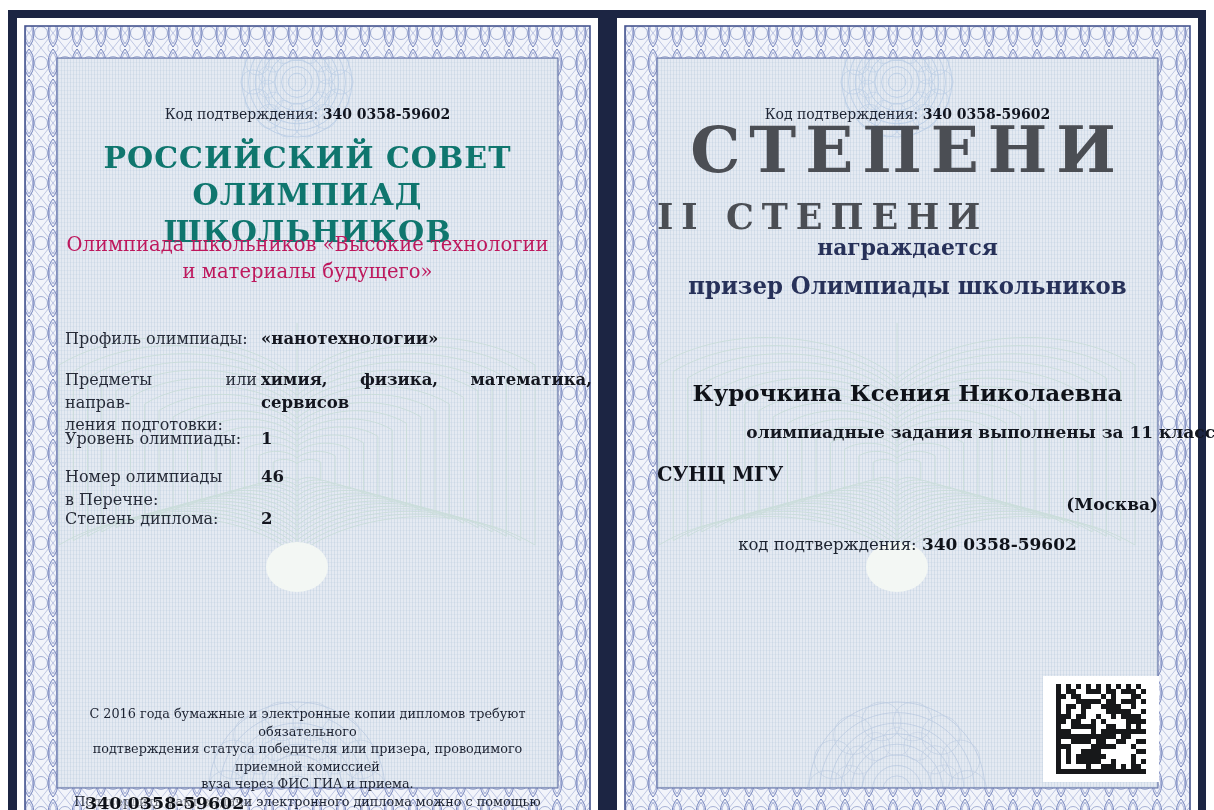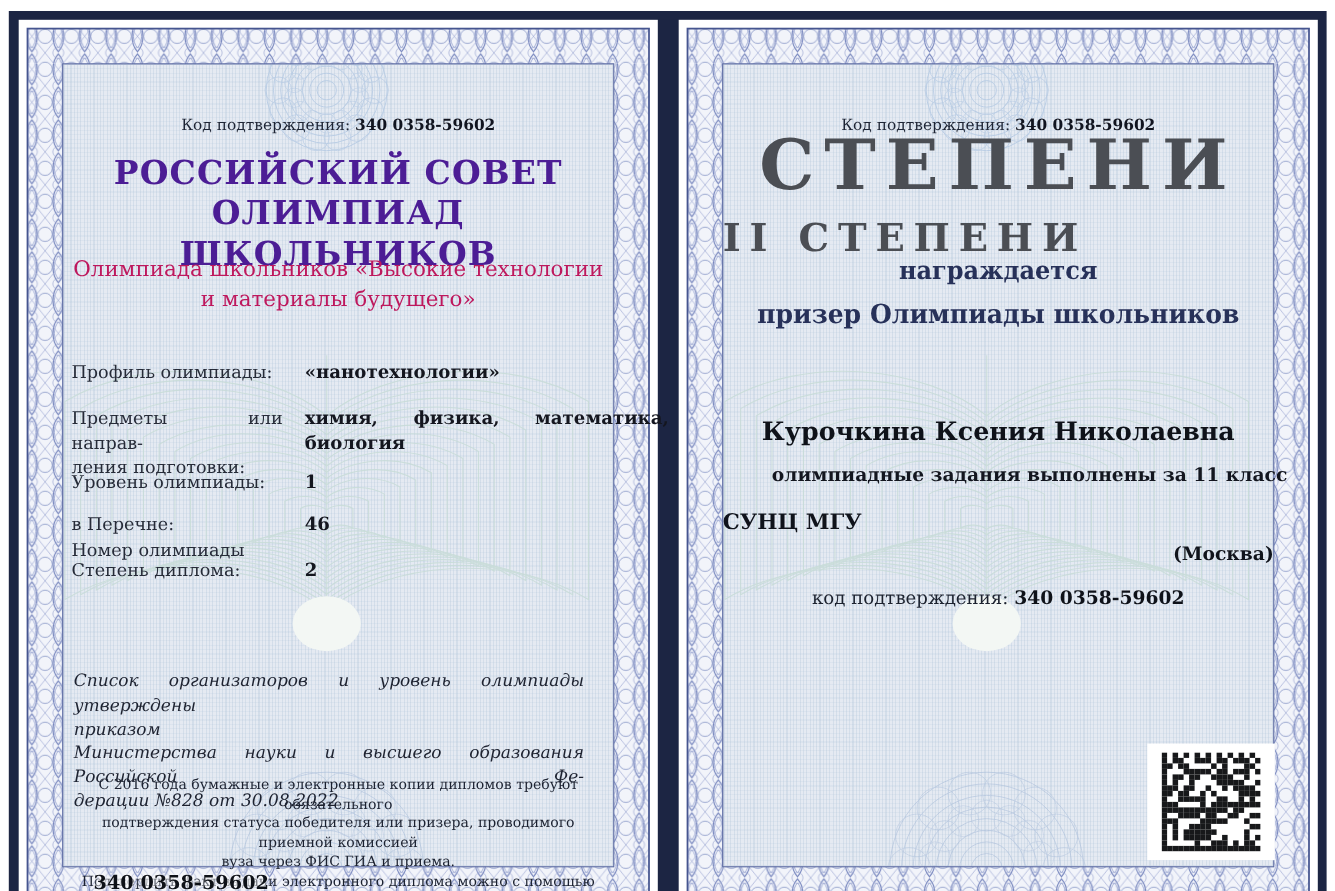--- a/index.html
+++ b/index.html
@@ -15,29 +15,29 @@
       repeating-linear-gradient(0deg, rgba(176,198,219,.18) 0 1px, rgba(255,255,255,0) 1px 4px);
     border:1px solid #c3cdde;box-sizing:border-box;}
   svg.deco{position:absolute;left:0;top:0;width:581px;height:810px;z-index:2;}
   .content{position:absolute;left:0;top:0;width:581px;height:810px;z-index:3;}
   .content > div{position:absolute;}
 
   .code-line{top:88px;left:40px;width:501px;text-align:center;font-size:14px;color:#1d2434;}
   .code-line b{color:#11141f;}
 
   .council-title{top:121px;left:40px;width:501px;text-align:center;font-weight:bold;
-                 color:#4c1d95;font-size:30px;line-height:37px;letter-spacing:1px;}
+                 color:#0f766e;font-size:30px;line-height:37px;letter-spacing:1px;}
   .oly-name{top:213px;left:45px;width:491px;text-align:center;font-weight:normal;
             font-size:19.5px;line-height:27px;color:#be185d;}
 
   .frow{left:48px;width:482px;height:50px;}
   .flabel{position:absolute;left:0;top:0;width:192px;font-size:16px;line-height:22.5px;color:#262b38;}
   .flabel .jl{text-align:justify;text-align-last:justify;}
   .fvalue{position:absolute;left:196px;top:0;width:331px;font-weight:bold;font-size:16.5px;
-          line-height:22.5px;color:#14161f;text-align:justify;padding-left:16px;}
+          line-height:22.5px;color:#14161f;text-align:justify;}
 
   .order-note{top:591px;left:50px;width:464px;font-style:italic;font-size:15.5px;
               line-height:21.8px;color:#1d2230;}
   .order-note .j{text-align:justify;text-align-last:justify;}
 
   .small-print{top:687px;left:52px;width:477px;text-align:center;font-size:12.8px;
                line-height:17.6px;color:#1b2130;}
 
   .bottom-code{top:775px;left:68px;font-weight:bold;font-size:17.5px;color:#0e1118;
      text-shadow:0 0 2px rgba(255,255,255,.95),0 0 5px rgba(255,255,255,.8),0 0 8px rgba(255,255,255,.6);}
@@ -45,21 +45,21 @@
   .diploma-title{top:100px;left:40px;width:501px;text-align:center;font-weight:bold;
                  color:#4b4e54;font-size:63px;line-height:64px;letter-spacing:9px;}
   .diploma-degree{top:180px;left:40px;width:598px;text-align:left;font-weight:bold;
                   color:#4b4e54;font-size:35px;line-height:38px;letter-spacing:8px;}
   .awarded{top:215px;left:40px;width:501px;text-align:center;font-weight:bold;
            color:#273159;font-size:23px;transform:scaleX(.95);transform-origin:50% 50%;}
   .status-line{top:253px;left:40px;width:501px;text-align:center;font-weight:bold;
            color:#273159;font-size:24px;transform:scaleX(.95);transform-origin:50% 50%;}
   .awardee-name{top:361px;left:40px;width:501px;text-align:center;font-weight:bold;
                 font-size:23px;color:#0f1219;}
-  .grade-line{top:404px;left:40px;width:558px;text-align:center;font-weight:bold;
+  .grade-line{top:404px;left:40px;width:558px;text-align:right;font-weight:bold;
               font-size:17px;color:#13161f;}
   .school-line{top:445px;left:40px;width:501px;text-align:left;font-weight:bold;
                font-size:19.5px;color:#10131b;}
   .city-line{top:476px;left:40px;width:501px;text-align:right;font-weight:bold;
              font-size:17px;color:#10131b;}
   .code2-line{top:516px;left:40px;width:501px;text-align:center;font-size:16.5px;color:#1c222f;}
   .code2-line b{font-size:17px;color:#0f1219;}
 
   .barcode{position:absolute;left:426px;top:658px;width:116px;height:106px;background:#ffffff;z-index:3;}
   .barcode svg{position:absolute;left:13px;top:8px;}
@@ -205,48 +205,42 @@
         <div class="flabel">
             <div>Профиль олимпиады:</div>
           </div>
         <div class="fvalue">«нанотехнологии»</div>
       </div>
       <div class="frow" style="top:351px">
         <div class="flabel">
           <div class="jl">Предметы или направ-</div>
           <div>ления подготовки:</div>
         </div>
-        <div class="fvalue">химия, физика, математика, биология</div>
+        <div class="fvalue">химия, физика, математика, сервисов</div>
       </div>
       <div class="frow" style="top:410px">
         <div class="flabel">
             <div>Уровень олимпиады:</div>
           </div>
         <div class="fvalue">1</div>
       </div>
       <div class="frow" style="top:448px">
         <div class="flabel">
+          <div>Номер олимпиады</div>
           <div>в Перечне:</div>
-          <div>Номер олимпиады</div>
         </div>
         <div class="fvalue">46</div>
       </div>
       <div class="frow" style="top:490px">
         <div class="flabel">
             <div>Степень диплома:</div>
           </div>
         <div class="fvalue">2</div>
       </div>
 
-      <div class="order-note">
-        <div class="j">Список организаторов и уровень олимпиады утверждены</div>
-        <div>приказом</div>
-        <div class="j">Министерства науки и высшего образования Российской Фе-</div>
-        <div>дерации №828 от 30.08.2022</div>
-      </div>
 
       <div class="small-print">
         <div>С 2016 года бумажные и электронные копии дипломов требуют обязательного</div>
         <div>подтверждения статуса победителя или призера, проводимого приемной комиссией</div>
         <div>вуза через ФИС ГИА и приема.</div>
         <div>Подтвердить факт выдачи электронного диплома можно с помощью сервисов</div>
 
       </div>
 
       <div class="bottom-code">340 0358-59602</div>

